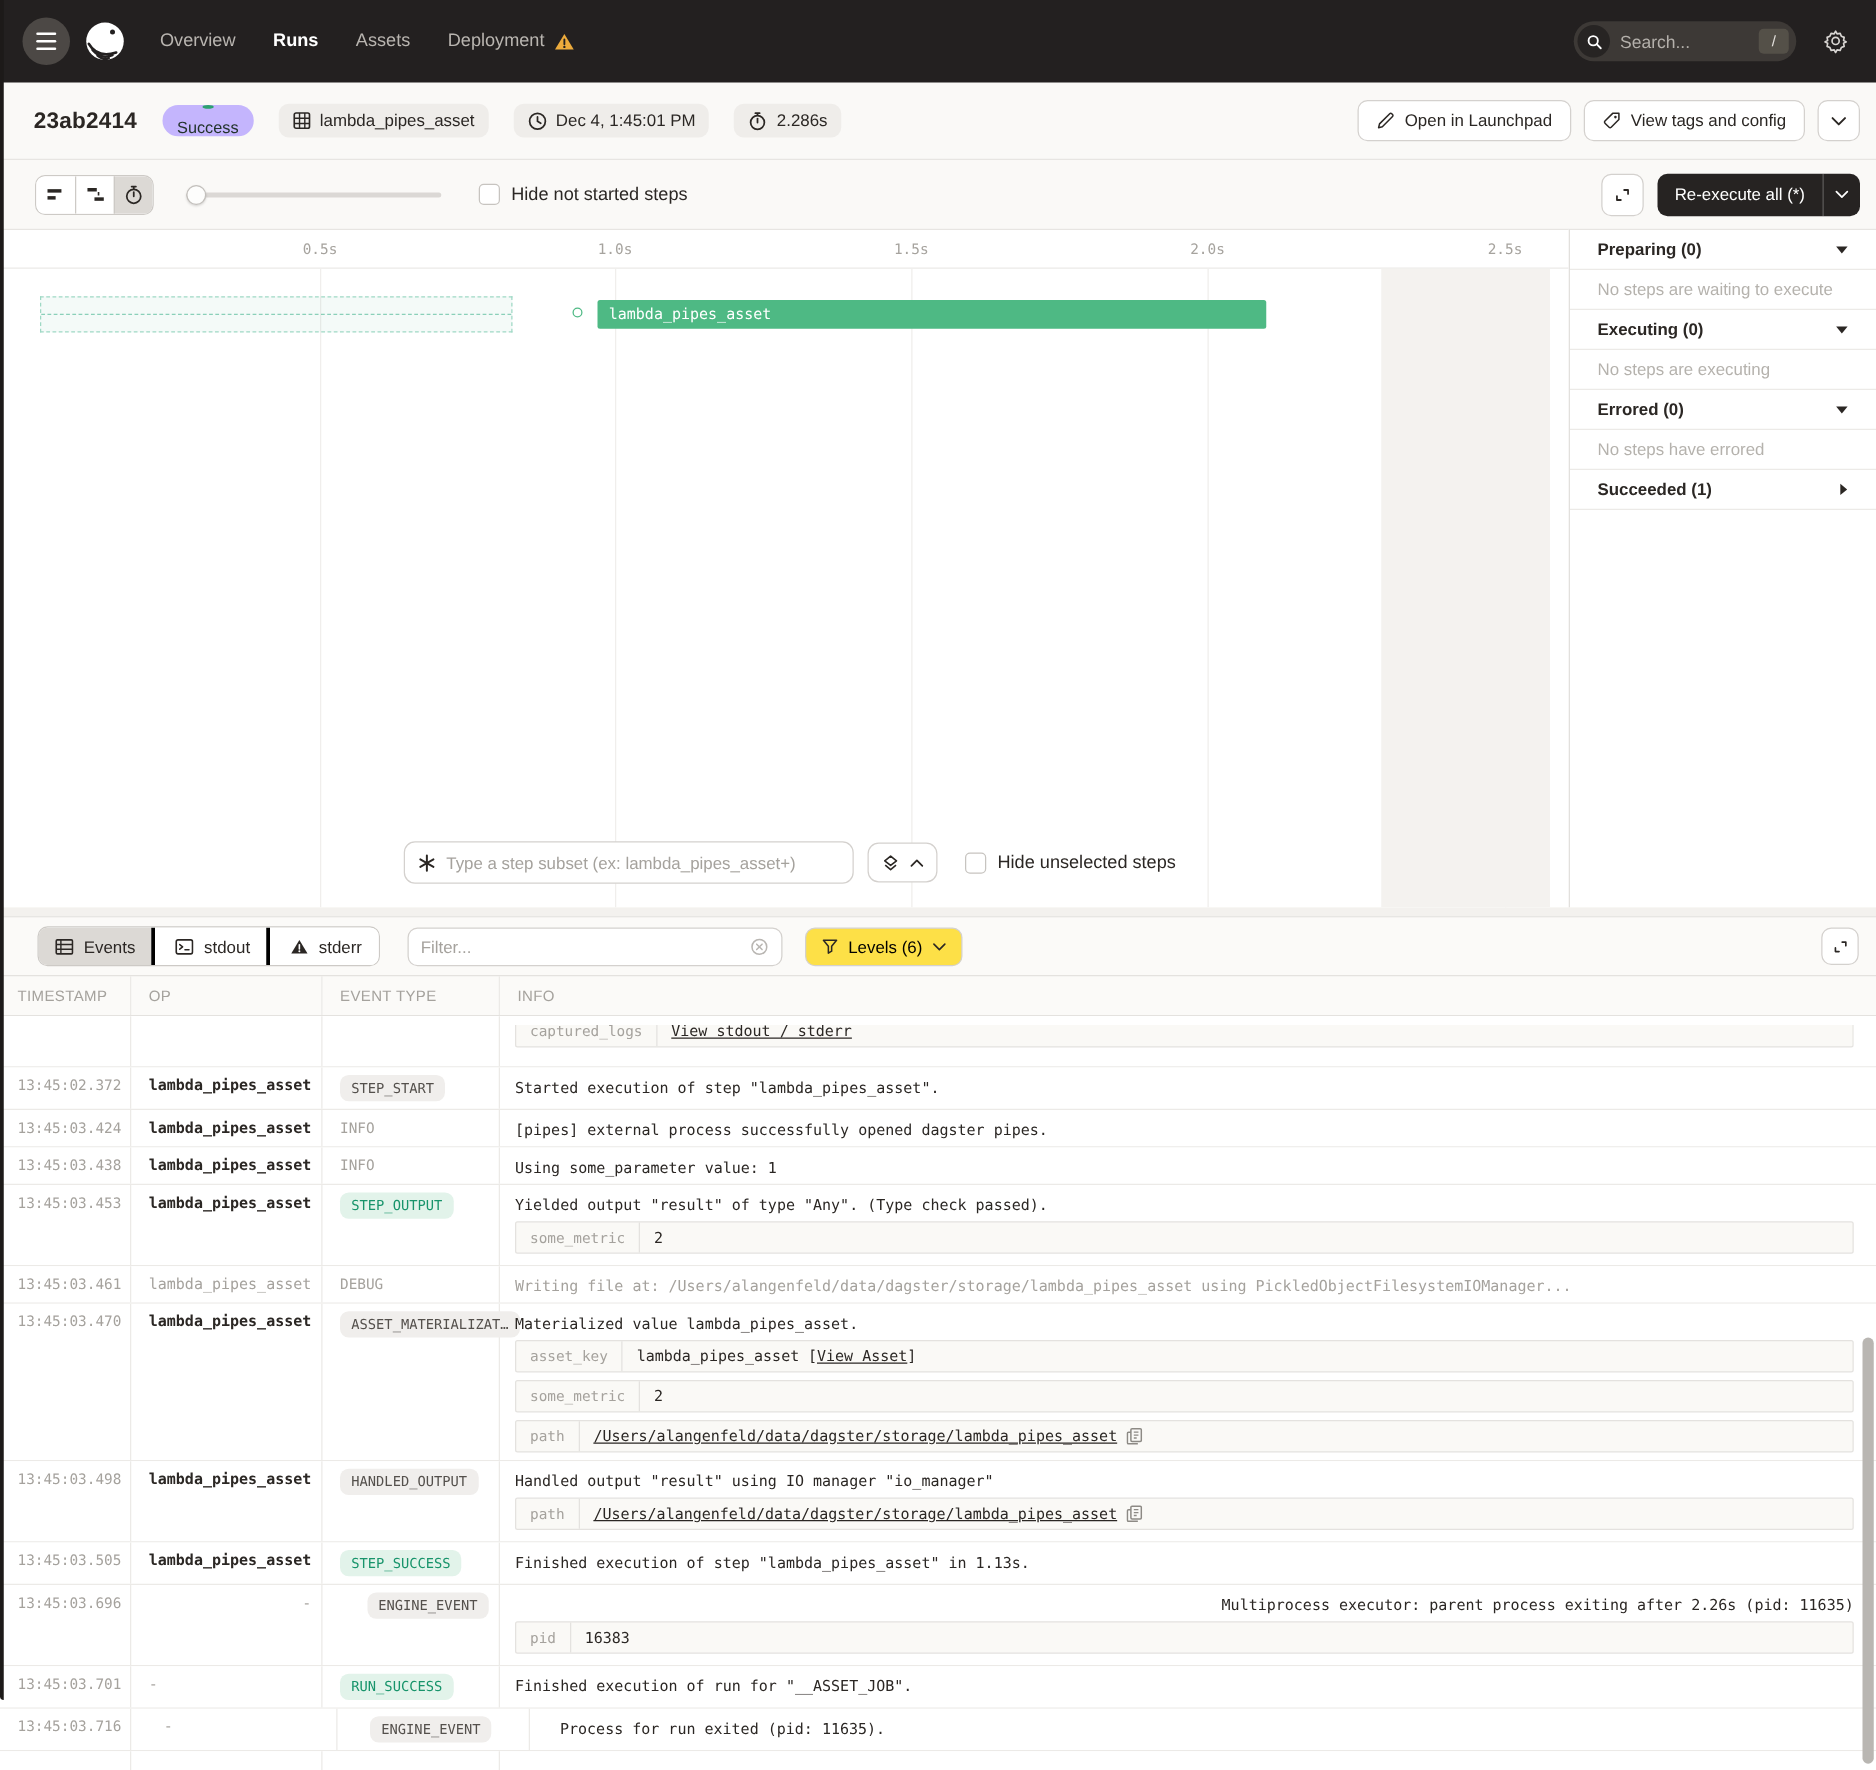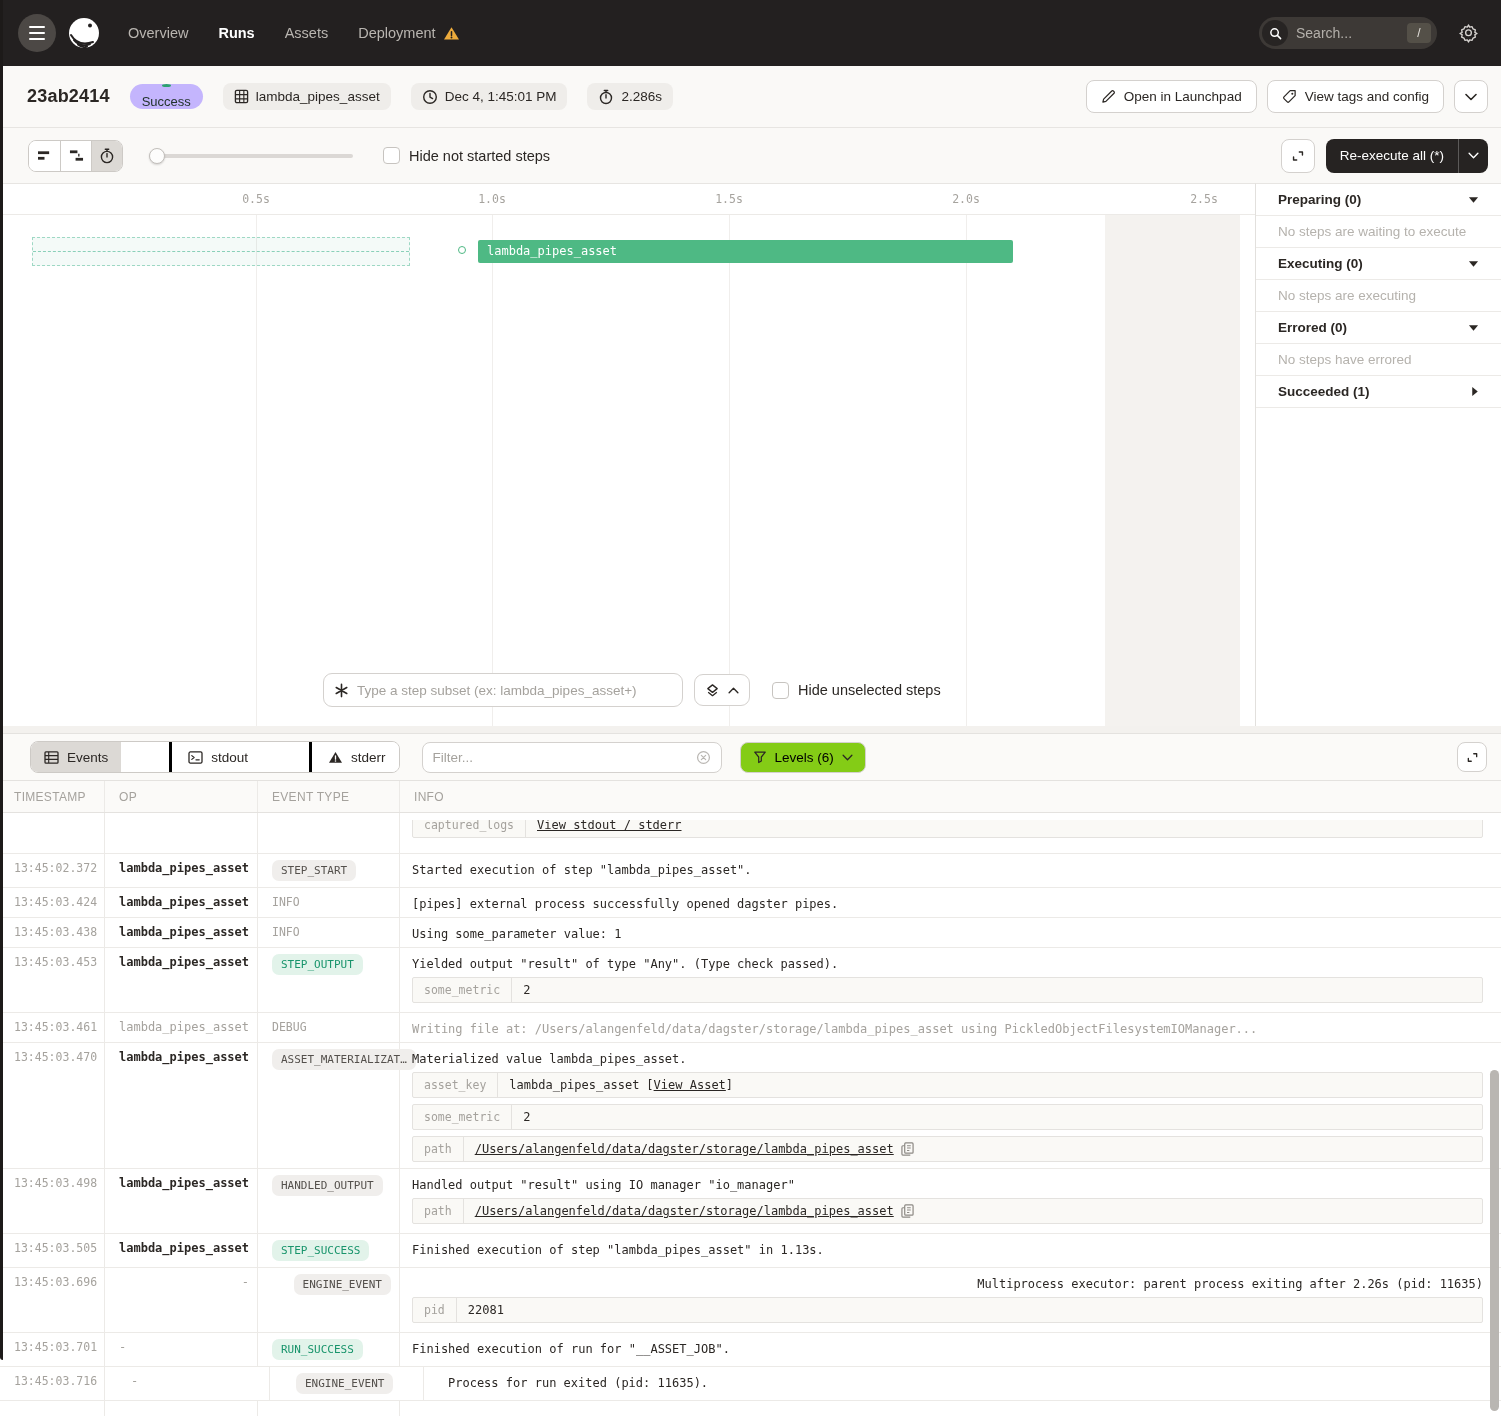--- a/index.html
+++ b/index.html
@@ -78,27 +78,27 @@
   .ss-head{ display:flex; align-items:center; height:32px; padding:0 22px; border-bottom:1px solid #eceae7; font-size:13.5px; font-weight:bold; cursor:pointer; }
   .ss-head .cap{ margin-left:auto; color:#2b2724; }
   .ss-body{ display:flex; align-items:center; height:32px; padding:0 22px; border-bottom:1px solid #eceae7; font-size:13.5px; color:#b5b2ad; }
 
   
   .splitter{ position:absolute; left:0; top:726px; width:1501px; height:8px; background:#f3f1ee; border-bottom:1px solid #e4e2df; cursor:row-resize; }
 
   
   .logpanel{ position:absolute; left:0; top:734px; width:1501px; height:682px; background:#fbfaf8; }
   .log-toolbar{ display:flex; align-items:center; height:46px; padding:0 14px 0 30px; }
-  .tabgroup{ display:flex; border:1px solid #cdcac6; border-radius:8px; overflow:hidden; background:#fff;gap:48px; }
+  .tabgroup{ display:flex; border:1px solid #cdcac6; border-radius:8px; overflow:hidden; background:#fff; }
   .tabgroup .tab{ display:flex; align-items:center; gap:8px; height:30px; padding:0 13px; font-size:13.5px; background:#fff; border:none; cursor:pointer; color:#2b2724; }
   .tabgroup .tab + .tab{ border-left:3px solid #000000;padding-left:16px; }
   .tabgroup .tab.active{ background:#dcd9d5; }
   .filter-input{ display:flex; align-items:center; width:300px; height:31px; margin-left:22px; background:#fff; border:1px solid #d4d1ce; border-radius:8px; padding:0 10px; cursor:text; }
   .filter-input .ph{ flex:1; font-size:13.5px; color:#a5a29d; }
-  .levels-btn{ display:flex; align-items:center; gap:8px; height:31px; padding:0 12px; margin-left:18px; border:1px solid #d4d1ce; border-radius:8px; background:#84cc16; font-size:13.5px; cursor:pointer; }
+  .levels-btn{ display:flex; align-items:center; gap:8px; height:31px; padding:0 12px; margin-left:18px; border:1px solid #d4d1ce; border-radius:8px; background:#fde047; font-size:13.5px; cursor:pointer; }
   .log-expand{ margin-left:auto; width:30px; height:30px; border:1px solid #d4d1ce; border-radius:8px; background:#fff; display:flex; align-items:center; justify-content:center; cursor:pointer; }
 
   .lgrid{ display:grid; grid-template-columns:105px 153px 142px 1fr; }
   .lheader{ height:33px; border-top:1px solid #e4e2df; border-bottom:1px solid #e4e2df; background:#fbfaf8; }
   .lheader .hc{ display:flex; align-items:center; padding-left:14px; font-size:12px; color:#a5a29d; letter-spacing:.3px; border-right:1px solid #eceae7; }
   .lheader .hc:last-child{ border-right:none; }
   .lrows{ background:#fff; }
   .lrow{ border-bottom:1px solid #eceae7; background:#fff; }
   .lrow .c{ border-right:1px solid #eceae7; padding:7px 8px 6px 14px; font-size:11.5px; }
   .lrow .c:last-child{ border-right:none; padding-left:12px; padding-right:18px; }
@@ -546,21 +546,21 @@
         </div>
         <div class="lgrid lrow" style="min-height: 65px; text-align: right;">
           <div class="c mono ts">13:45:03.696</div>
           <div class="c mono"><span class="opv muted">-</span></div>
           <div class="c"><span class="pill mono gray">ENGINE_EVENT</span></div>
           <div class="c">
             <div class="info-text mono">Multiprocess executor: parent process exiting after 2.26s (pid: 11635)</div>
             <div class="meta-box mono">
               <span class="meta-key">pid</span>
               <span class="meta-val">
-                <span>22081</span>
+                <span>16383</span>
               </span>
             </div>
           </div>
         </div>
         <div class="lgrid lrow" style="min-height: 33px;">
           <div class="c mono ts">13:45:03.701</div>
           <div class="c mono"><span class="opv muted">-</span></div>
           <div class="c"><span class="pill mono green">RUN_SUCCESS</span></div>
           <div class="c">
             <div class="info-text mono">Finished execution of run for "__ASSET_JOB".</div>

